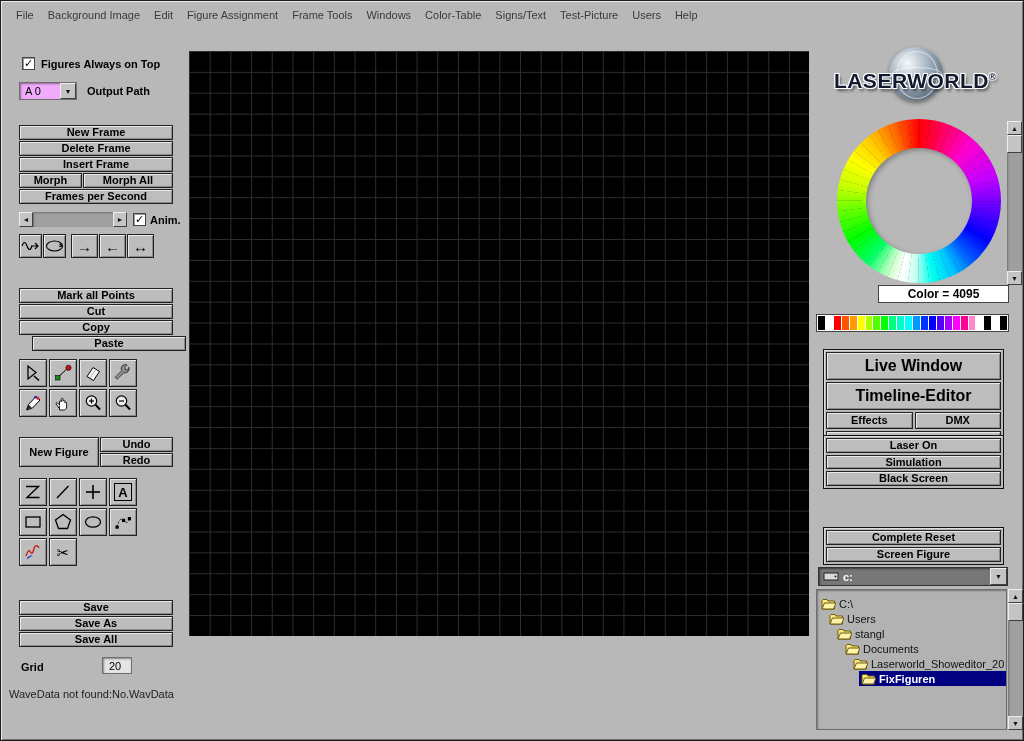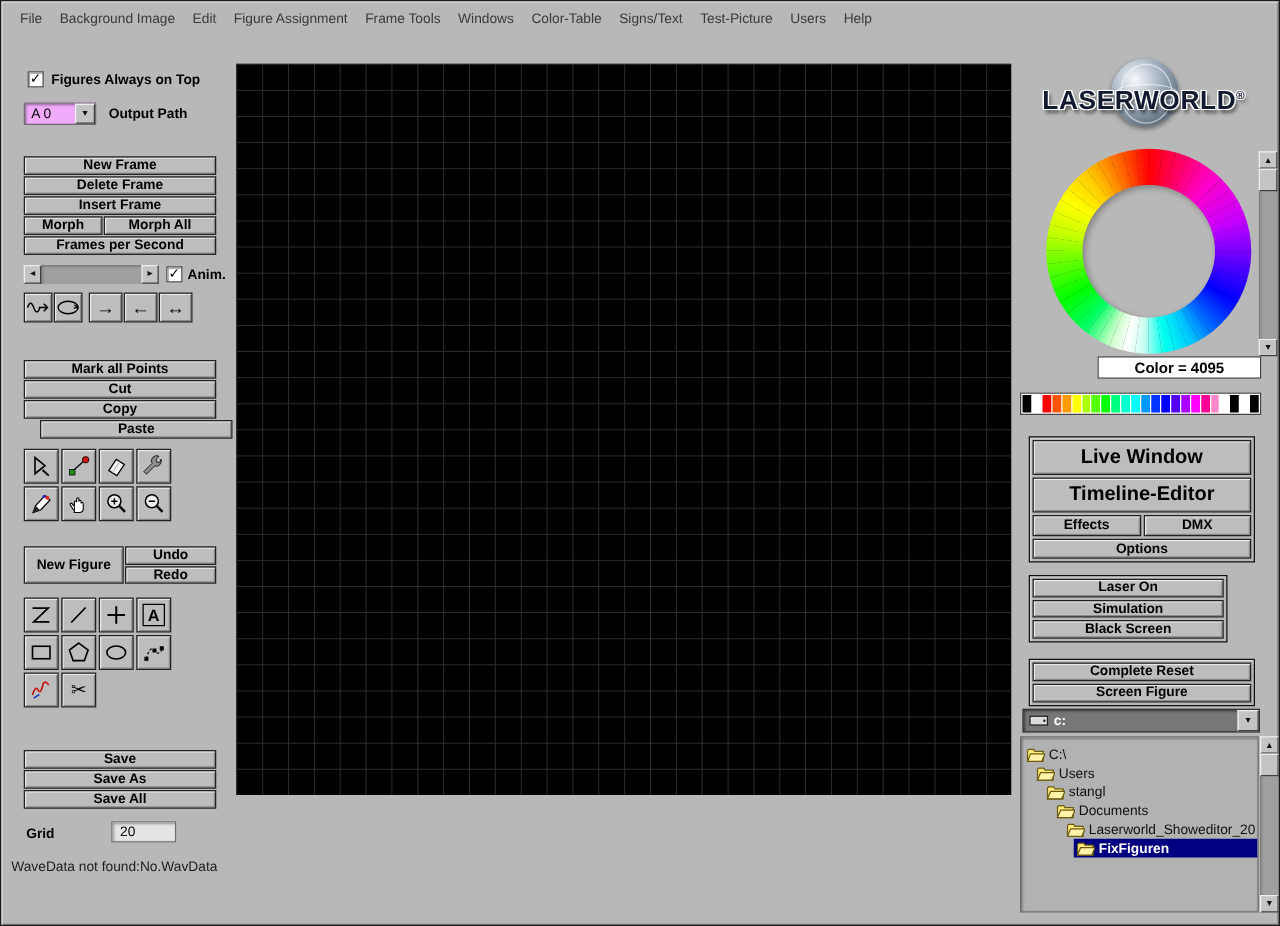--- a/index.html
+++ b/index.html
@@ -223,21 +223,21 @@
         <path d="M4 16.5 l4.5-3" stroke="#13c" stroke-width="1.2" fill="none"></path>
       </svg>
   </div>
   <div class="a btn" style="left:48px;top:537px;width:28px;height:28px;font-size:15px;font-weight:normal">✂</div>
 
   <div class="a btn" style="left:18px;top:599px;width:154px;height:15px">Save</div>
   <div class="a btn" style="left:18px;top:615px;width:154px;height:15px">Save As</div>
   <div class="a btn" style="left:18px;top:631px;width:154px;height:15px">Save All</div>
 
   <div class="a lbl" style="left:20px;top:660px">Grid</div>
-  <div class="a field" style="left:88px;top:656px;width:52px;height:17px;padding-left:6px;background:#e4e4e4">20</div>
+  <div class="a field" style="left:101px;top:656px;width:30px;height:17px;padding-left:6px;background:#e4e4e4">20</div>
 
   <div class="a status" style="left:8px;top:687px">WaveData not found:No.WavData</div>
 
   <div class="a canvas"></div>
 
   <div class="a logo">
     <div class="logo-globe"></div>
     <div class="logo-text"><span>LASERWORLD</span><span class="reg">®</span></div>
   </div>
 
@@ -283,21 +283,21 @@
   <div class="a group" style="left:822px;top:348px;width:181px;height:101px">
     <div class="btn gbtn bigfont" style="height:28px">Live Window</div>
     <div class="btn gbtn bigfont" style="height:28px">Timeline-Editor</div>
     <div class="grow" style="height:17px">
       <div class="btn" style="flex:1">Effects</div>
       <div class="btn" style="flex:1">DMX</div>
     </div>
     <div class="btn gbtn" style="height:16px">Options</div>
   </div>
 
-  <div class="a group" style="left:822px;top:459px;width:159px;height:54px">
+  <div class="a group" style="left:822px;top:434px;width:181px;height:54px">
     <div class="btn gbtn" style="height:16px">Laser On</div>
     <div class="btn gbtn" style="height:16px">Simulation</div>
     <div class="btn gbtn" style="height:16px">Black Screen</div>
   </div>
 
   <div class="a group" style="left:822px;top:526px;width:181px;height:38px">
     <div class="btn gbtn" style="height:16px">Complete Reset</div>
     <div class="btn gbtn" style="height:16px">Screen Figure</div>
   </div>
 

